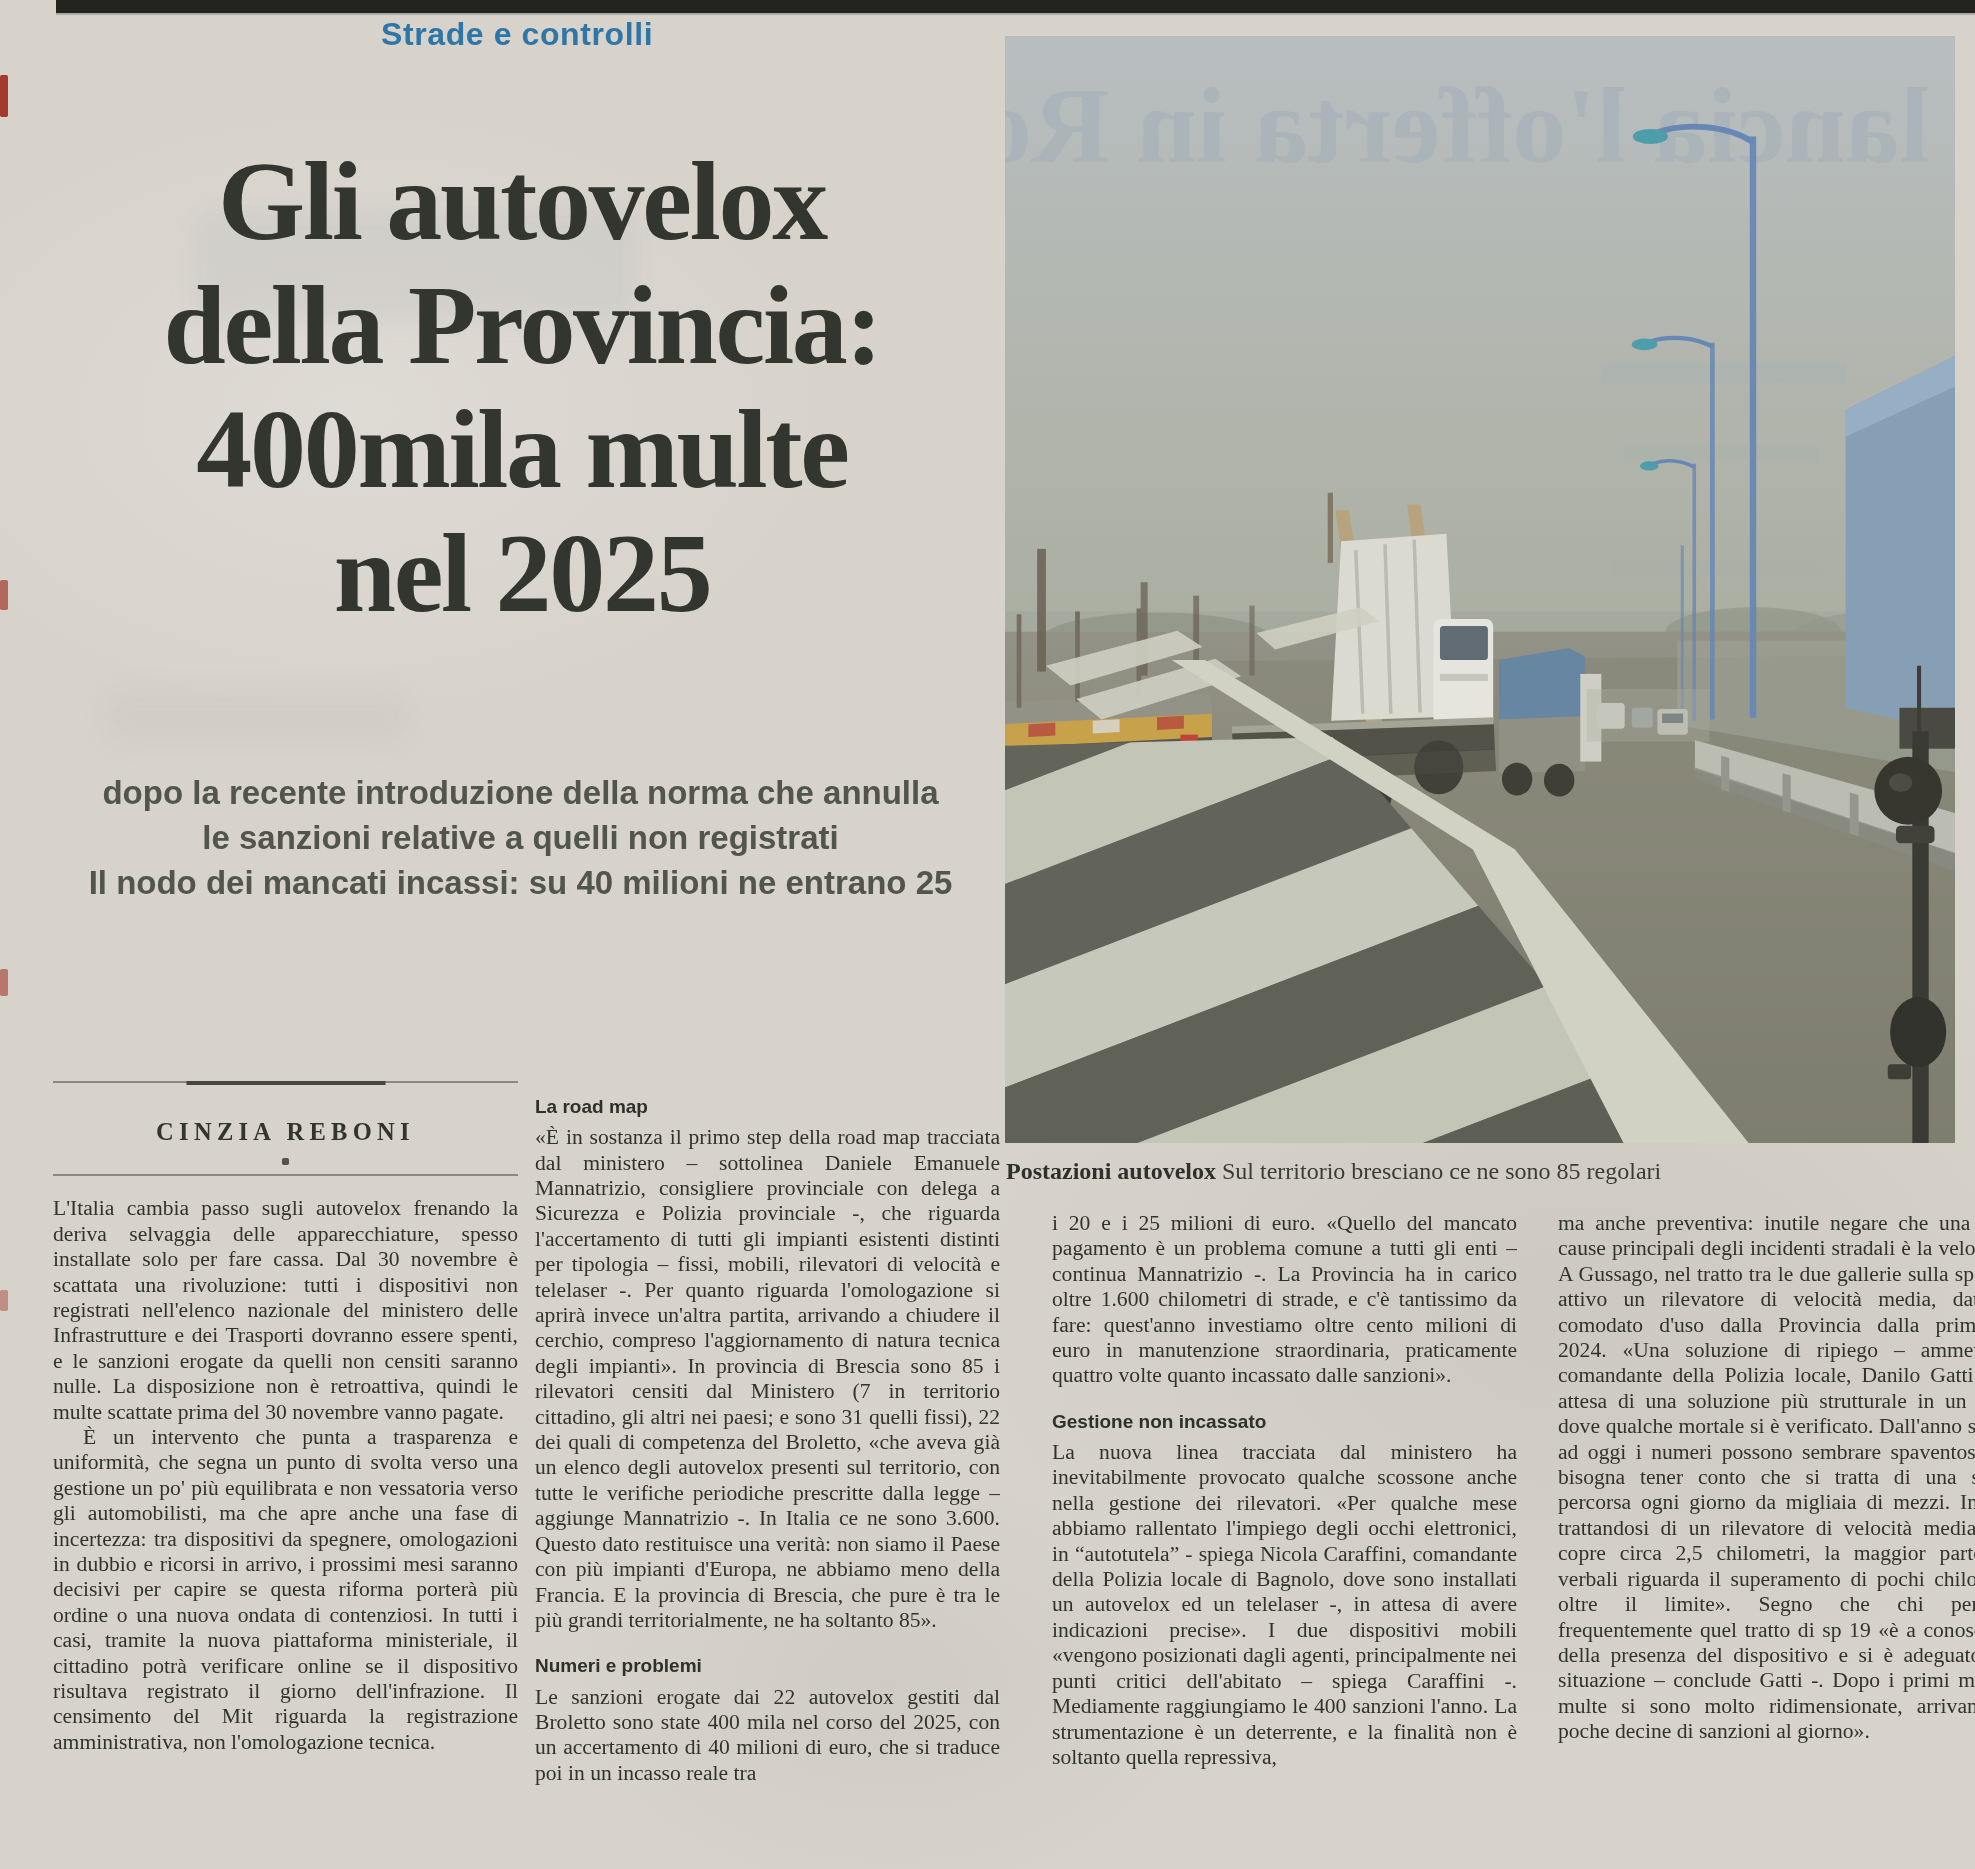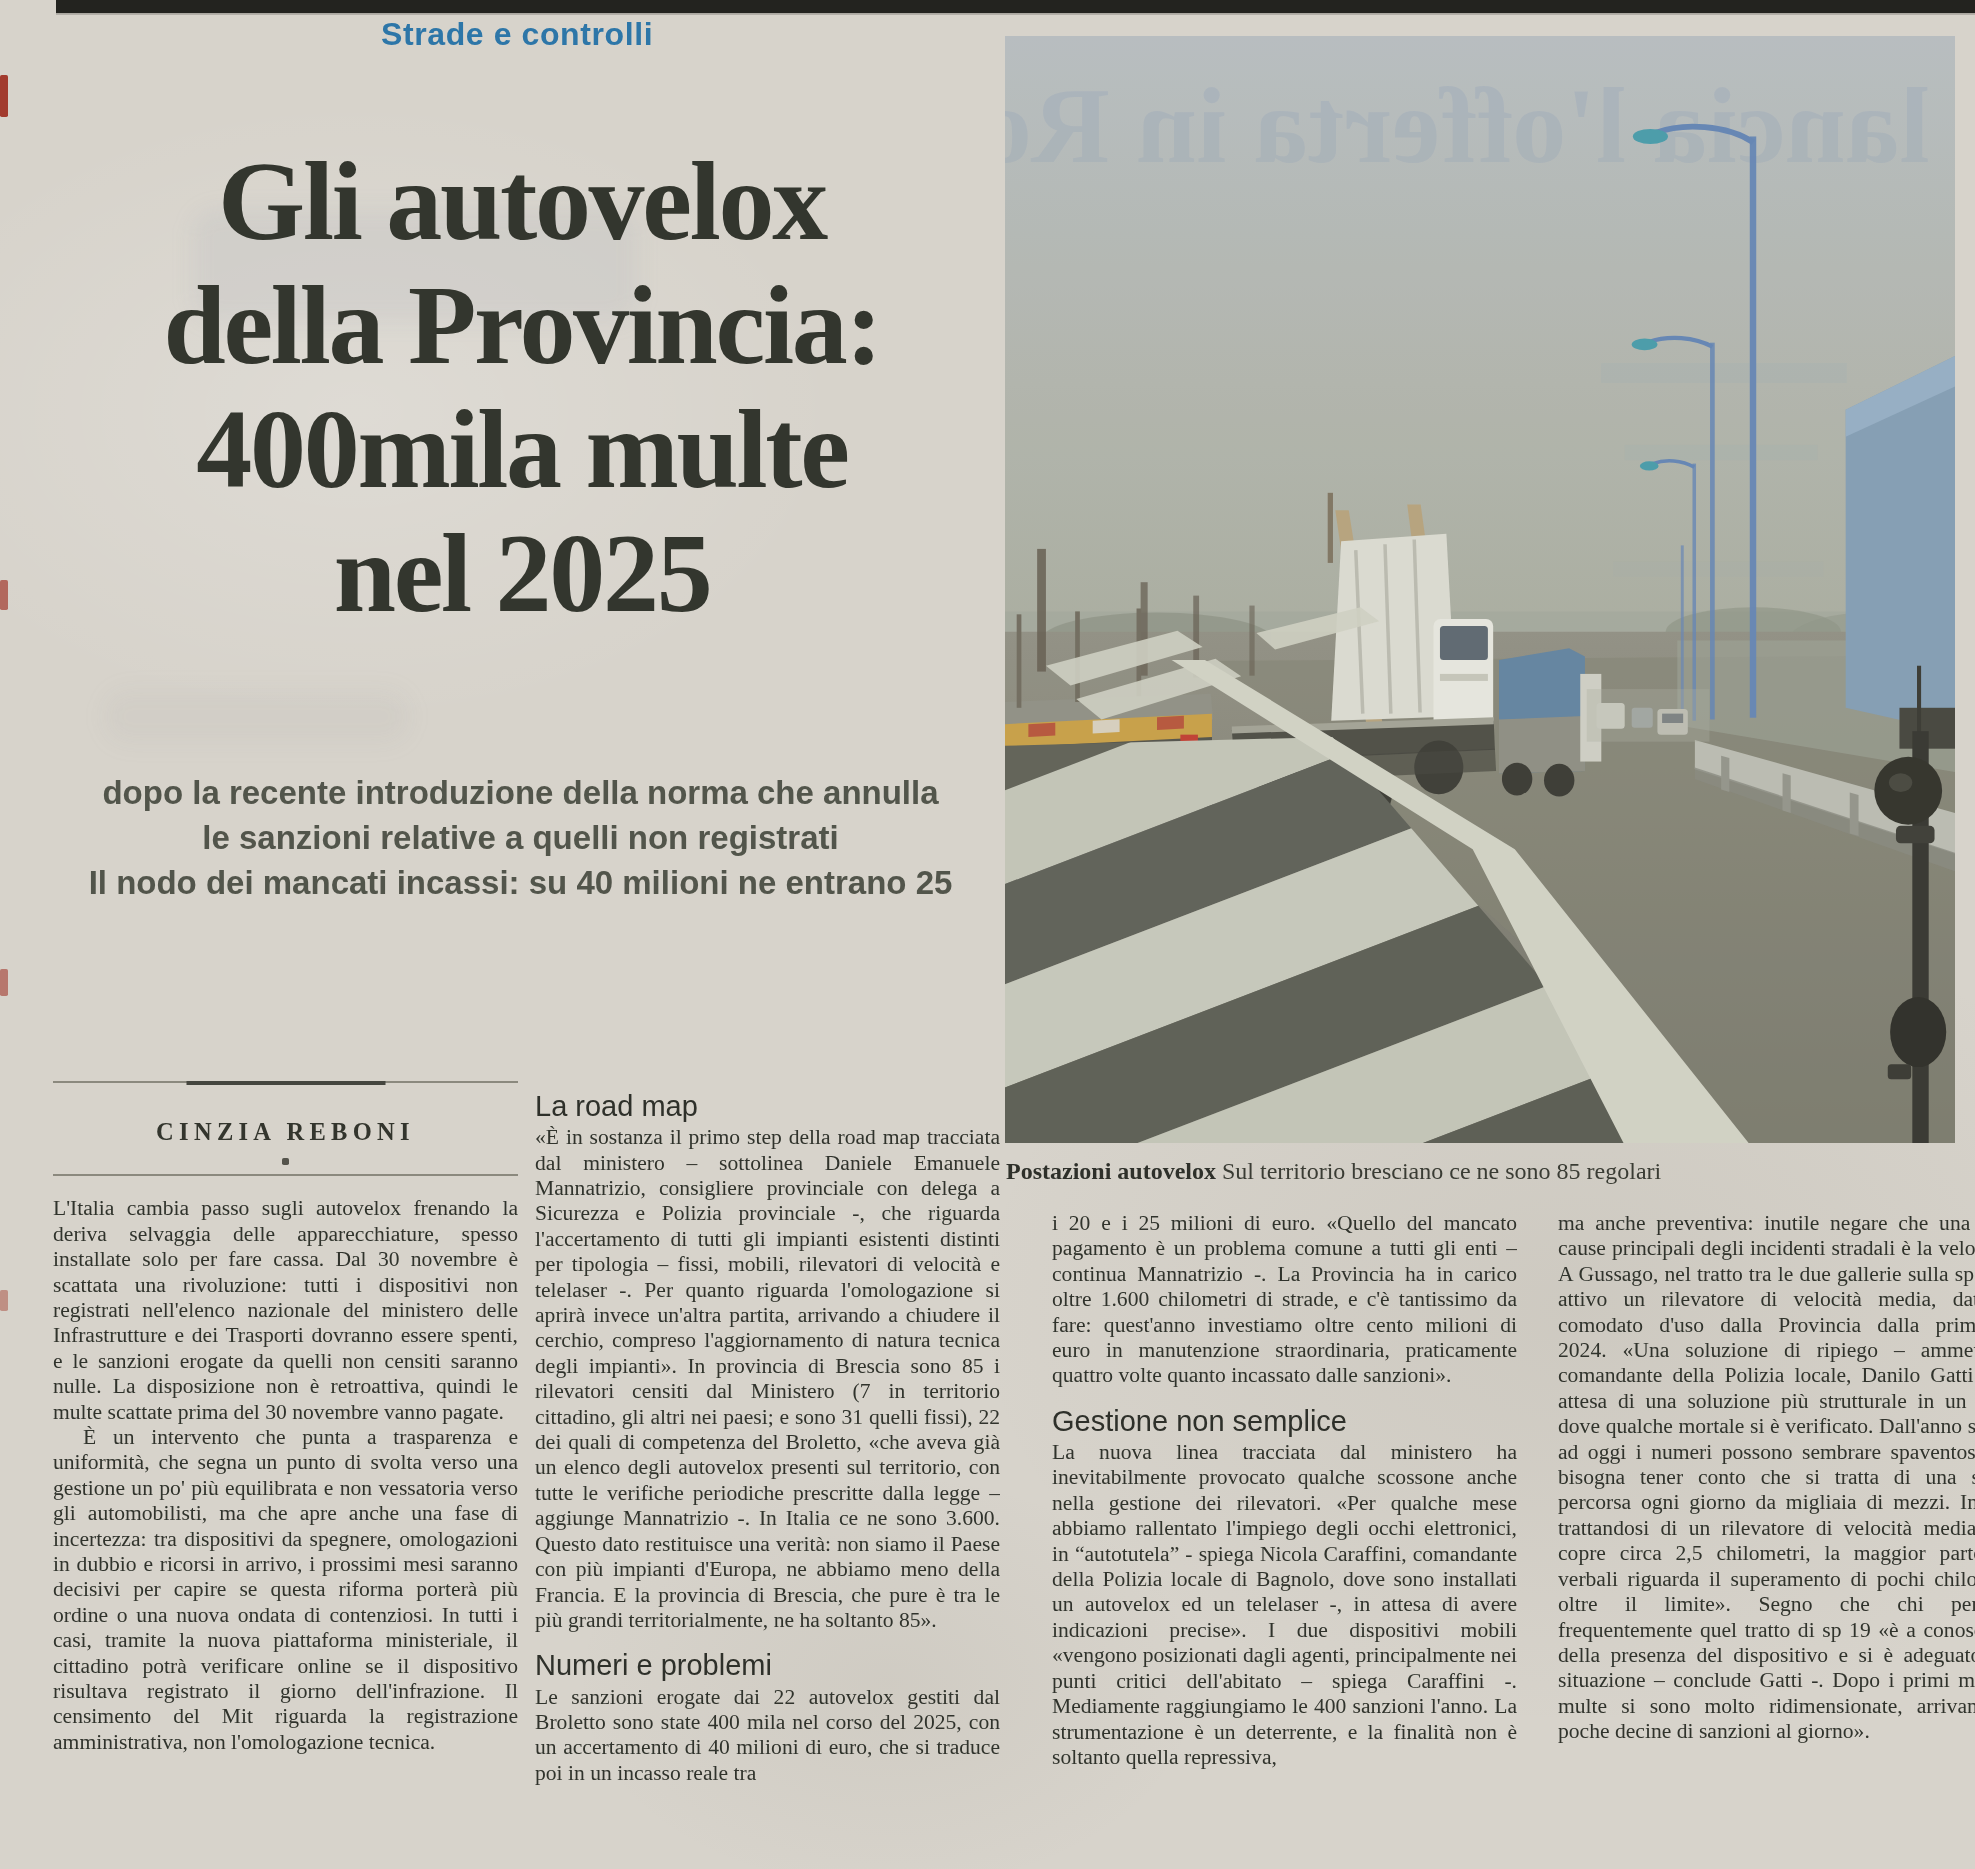--- a/index.html
+++ b/index.html
@@ -29,21 +29,21 @@
   .photo-wrap svg{display:block;width:100%;height:100%;}
   .caption{left:1006px;top:1156px;width:950px;
            font-family:Liberation Serif, serif;font-size:24px;line-height:30px;
            color:#3a3c34;}
   .caption b{font-weight:bold;color:#2e302a;}
   .col{width:465px;overflow:hidden;font-size:21.6px;line-height:25.4px;
        text-align:justify;color:#30332c;}
   .col p{margin:0;}
   .col p + p{text-indent:30px;}
   .col h3{margin:0 0 5.8px 0;font-family:"Liberation Sans",sans-serif;
-          font-size:29px;font-weight:normal;color:#2e302a;text-align:left;}
+          font-size:19px;font-weight:bold;color:#2e302a;text-align:left;}
   .col h3.later{margin-top:20px;}
   .col1{left:53px;top:1081px;height:786px;}
   .col2{left:535px;top:1094px;height:774px;}
   .col3{left:1052px;top:1211px;height:657px;}
   .col4{left:1558px;top:1211px;height:657px;}
   .rule{height:2.3px;background:#8b897e;position:relative;}
   .rule.has-center::after{content:"";position:absolute;left:50%;top:-1.8px;
         transform:translateX(-50%);width:199px;height:5.3px;background:#45463f;}
   .byline-name{text-align:center;margin:36px 0 0 0;font-size:24.5px;
         letter-spacing:5.3px;color:#33352d;font-weight:600;}
@@ -246,21 +246,21 @@
 
   <div class="abs col col2">
     <h3>La road map</h3>
     <p>«È in sostanza il primo step della road map tracciata dal ministero – sottolinea Daniele Emanuele Mannatrizio, consigliere provinciale con delega a Sicurezza e Polizia provinciale -, che riguarda l'accertamento di tutti gli impianti esistenti distinti per tipologia – fissi, mobili, rilevatori di velocità e telelaser -. Per quanto riguarda l'omologazione si aprirà invece un'altra partita, arrivando a chiudere il cerchio, compreso l'aggiornamento di natura tecnica degli impianti». In provincia di Brescia sono 85 i rilevatori censiti dal Ministero (7 in territorio cittadino, gli altri nei paesi; e sono 31 quelli fissi), 22 dei quali di competenza del Broletto, «che aveva già un elenco degli autovelox presenti sul territorio, con tutte le verifiche periodiche prescritte dalla legge – aggiunge Mannatrizio -. In Italia ce ne sono 3.600. Questo dato restituisce una verità: non siamo il Paese con più impianti d'Europa, ne abbiamo meno della Francia. E la provincia di Brescia, che pure è tra le più grandi territorialmente, ne ha soltanto 85».</p>
     <h3 class="later">Numeri e problemi</h3>
     <p style="text-indent:0;">Le sanzioni erogate dai 22 autovelox gestiti dal Broletto sono state 400 mila nel corso del 2025, con un accertamento di 40 milioni di euro, che si traduce poi in un incasso reale tra</p>
   </div>
 
   <div class="abs col col3">
     <p>i 20 e i 25 milioni di euro. «Quello del mancato pagamento è un problema comune a tutti gli enti – continua Mannatrizio -. La Provincia ha in carico oltre 1.600 chilometri di strade, e c'è tantissimo da fare: quest'anno investiamo oltre cento milioni di euro in manutenzione straordinaria, praticamente quattro volte quanto incassato dalle sanzioni».</p>
-    <h3 class="later">Gestione non semplice</h3>
+    <h3 class="later">Gestione non incassato</h3>
     <p style="text-indent:0;">La nuova linea tracciata dal ministero ha inevitabilmente provocato qualche scossone anche nella gestione dei rilevatori. «Per qualche mese abbiamo rallentato l'impiego degli occhi elettronici, in “autotutela” - spiega Nicola Caraffini, comandante della Polizia locale di Bagnolo, dove sono installati un autovelox ed un telelaser -, in attesa di avere indicazioni precise». I due dispositivi mobili «vengono posizionati dagli agenti, principalmente nei punti critici dell'abitato – spiega Caraffini -. Mediamente raggiungiamo le 400 sanzioni l'anno. La strumentazione è un deterrente, e la finalità non è soltanto quella repressiva,</p>
   </div>
 
   <div class="abs col col4">
     <p>ma anche preventiva: inutile negare che una delle cause principali degli incidenti stradali è la velocità». A Gussago, nel tratto tra le due gallerie sulla sp 19, è attivo un rilevatore di velocità media, dato in comodato d'uso dalla Provincia dalla primavera 2024. «Una soluzione di ripiego – ammette il comandante della Polizia locale, Danilo Gatti -, in attesa di una soluzione più strutturale in un tratto dove qualche mortale si è verificato. Dall'anno scorso ad oggi i numeri possono sembrare spaventosi, ma bisogna tener conto che si tratta di una strada percorsa ogni giorno da migliaia di mezzi. Inoltre, trattandosi di un rilevatore di velocità media, che copre circa 2,5 chilometri, la maggior parte dei verbali riguarda il superamento di pochi chilometri oltre il limite». Segno che chi percorre frequentemente quel tratto di sp 19 «è a conoscenza della presenza del dispositivo e si è adeguato alla situazione – conclude Gatti -. Dopo i primi mesi le multe si sono molto ridimensionate, arrivando a poche decine di sanzioni al giorno».</p>
   </div>
 
 </div>
 
 

